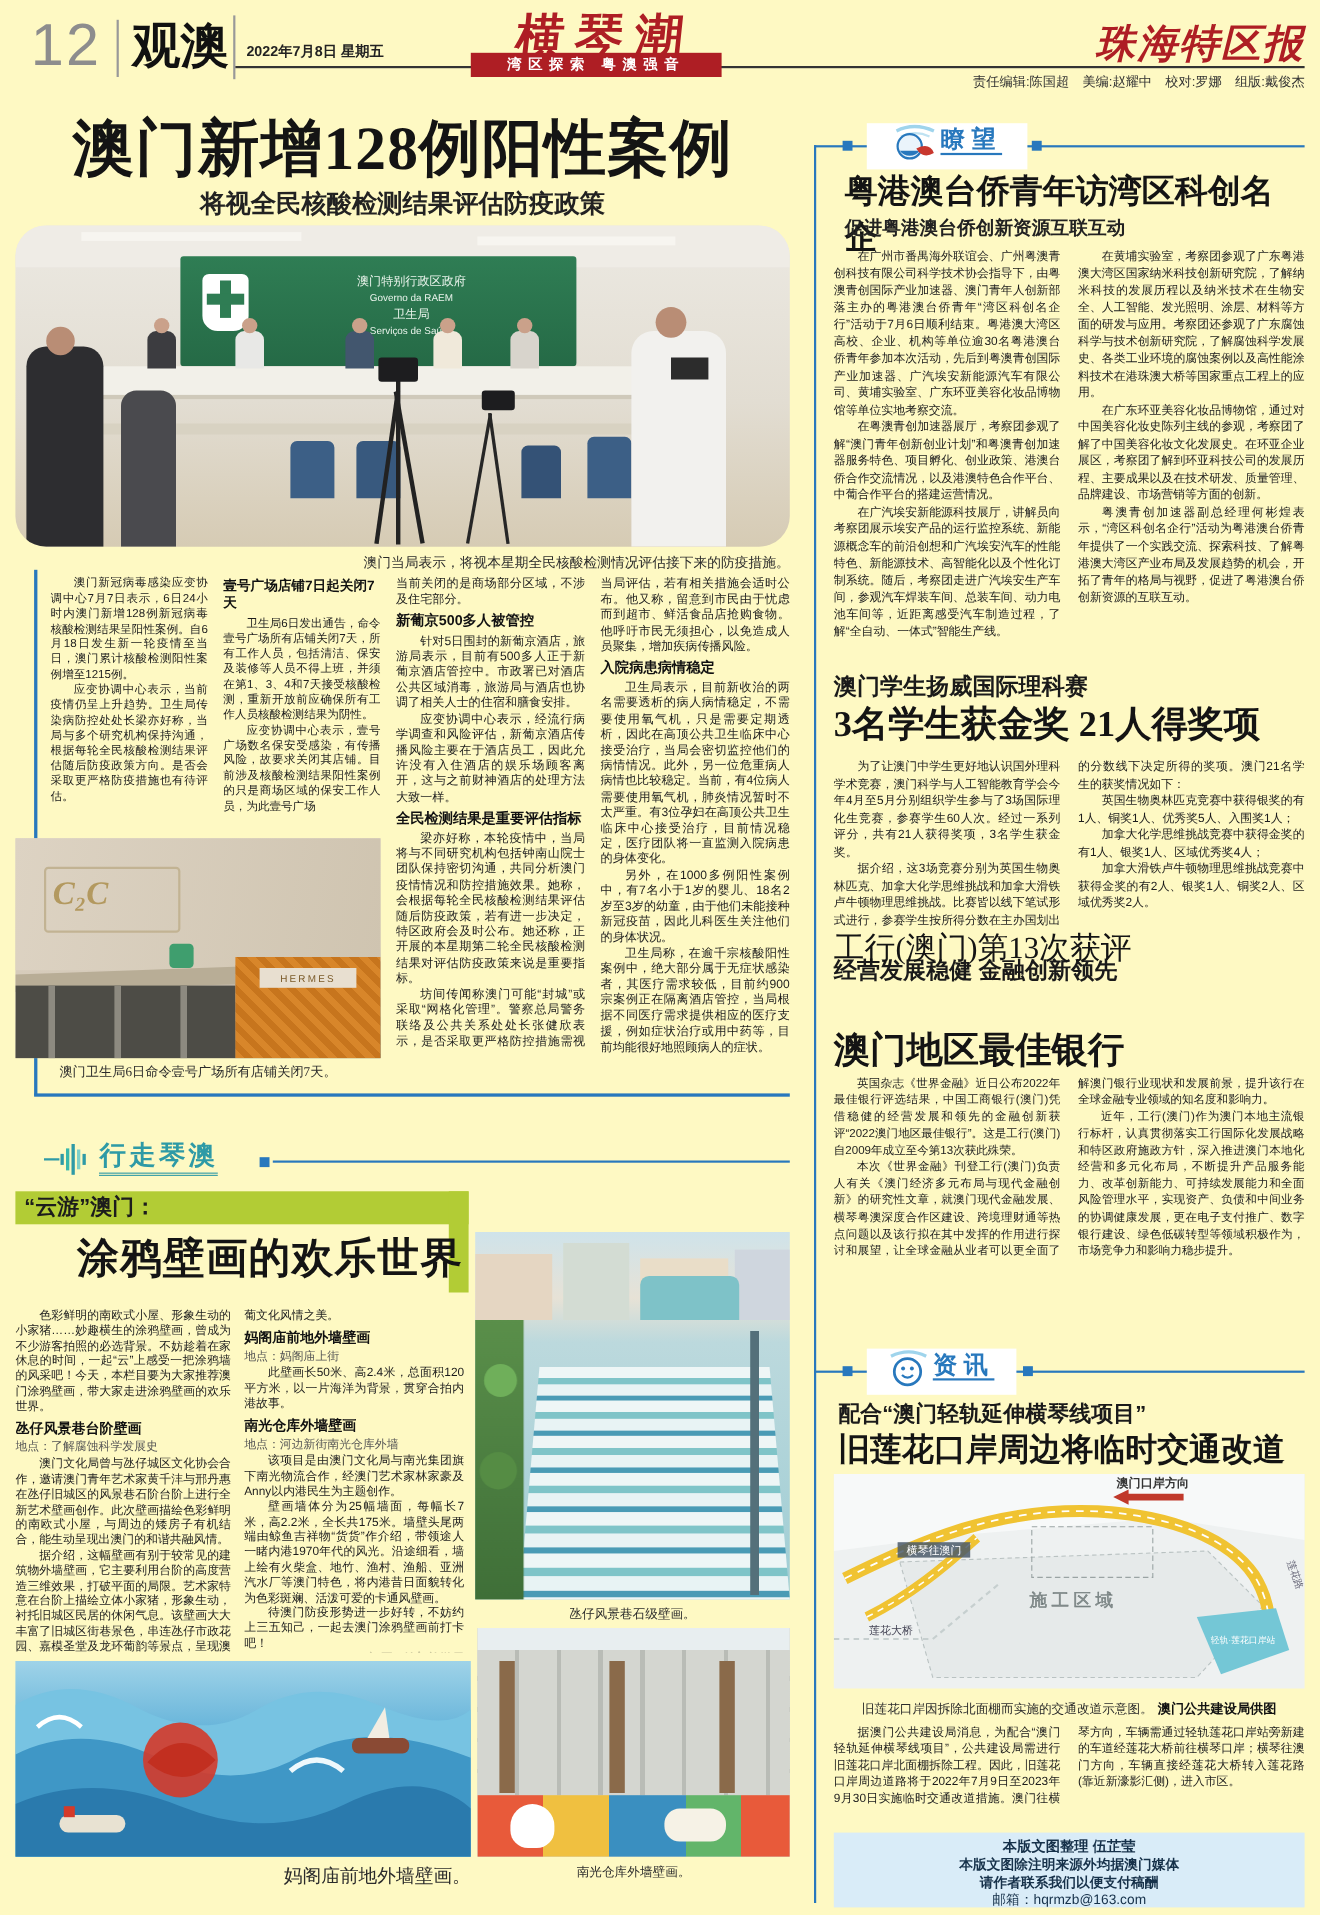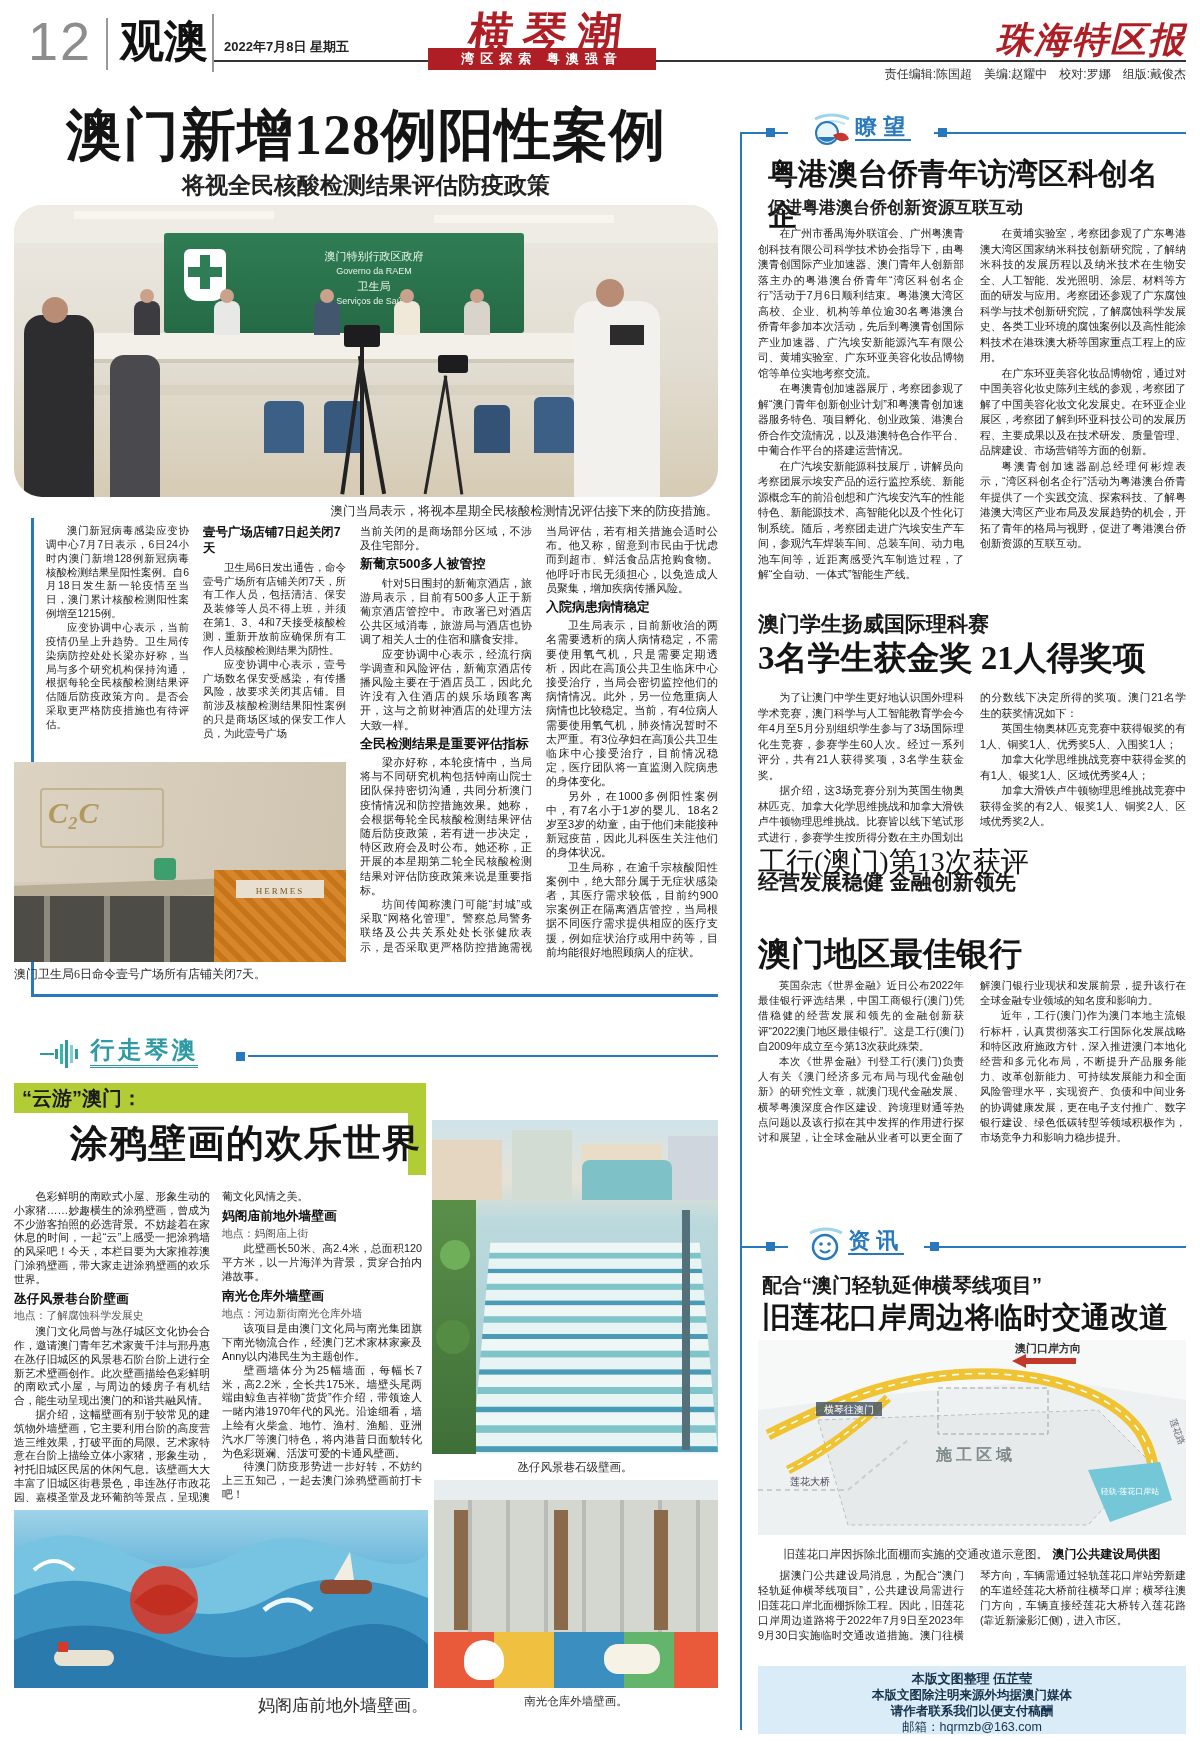--- a/index.html
+++ b/index.html
@@ -1,16 +1,16 @@
 <!DOCTYPE html>
 <html><head>
 <meta charset="utf-8">
 <style>
   html,body{margin:0;padding:0;background:#e9e9e7;}
-  #page{position:relative;width:1200px;height:1741px;background:#ffffff;margin:0 auto;overflow:hidden;
+  #page{position:relative;width:1200px;height:1741px;background:#fef9c3;margin:0 auto;overflow:hidden;
         font-family:"Liberation Sans","DejaVu Sans",sans-serif;color:#1c1c1c;}
   .abs{position:absolute;}
   .serif{font-family:"Liberation Serif","DejaVu Serif",serif;}
   .red{color:#ae1e24;}
   .blueline{background:#2878bd;}
   .art{text-align:justify;line-height:1.32;}
   .art p{margin:0;text-indent:2em;}
   .art p.noind{text-indent:0;}
   .art .subhead{font-weight:bold;text-align:left;text-indent:0;margin:5px 0 4px 0;font-size:1.18em;color:#111;}
   .art .loc{font-family:"Liberation Serif","DejaVu Serif",serif;color:#555;text-indent:0;margin:2px 0;}
@@ -109,25 +109,25 @@
     <div style="left:0;top:0;width:332px;height:120px;background:linear-gradient(100deg,#ddd3c3,#cfc4b0);"></div>
     <div style="left:26px;top:26px;width:120px;height:56px;border:2px solid #c2b393;border-radius:4px;"></div>
     <div class="serif" style="left:34px;top:34px;width:110px;color:#b3995f;font-size:30px;font-style:italic;font-weight:bold;">C₂C</div>
     <div style="left:0;top:118px;width:332px;height:16px;background:#b8ad96;transform:skewY(-2deg);"></div>
     <div style="left:0;top:134px;width:200px;height:66px;background:#4d4c46;"></div>
     <div style="left:30px;top:134px;width:6px;height:66px;background:#8d8a80;"></div>
     <div style="left:90px;top:134px;width:6px;height:66px;background:#8d8a80;"></div>
     <div style="left:150px;top:134px;width:6px;height:66px;background:#8d8a80;"></div>
     <div style="left:200px;top:108px;width:132px;height:92px;background:repeating-linear-gradient(45deg,#d8862a 0 6px,#c7751d 6px 12px);"></div>
     <div style="left:222px;top:118px;width:88px;height:18px;background:#e8dfd0;text-align:center;">
-      <span style="font-size:9px;letter-spacing:2px;color:#7a5a28;line-height:18px;font-family:Liberation Serif, serif;">HERMES</span>
+      <span style="font-size:9px;letter-spacing:2px;color:#7a5a28;line-height:18px;">HERMES</span>
     </div>
     <div style="left:140px;top:96px;width:22px;height:22px;background:#3f9e6e;border-radius:4px;"></div>
   </div>
-  <div class="abs cap" style="left:14px;top:966px;width:332px;font-size:12px;">澳门卫生局6日命令壹号广场所有店铺关闭7天。</div>
+  <div class="abs cap" style="left:14px;top:966px;width:332px;text-align:center;font-size:12px;">澳门卫生局6日命令壹号广场所有店铺关闭7天。</div>
 
   <div class="abs art" style="left:360px;top:524px;width:358px;height:438px;column-count:2;column-gap:14px;font-size:11px;line-height:14.2px;overflow:hidden;">
     <p class="noind">当前关闭的是商场部分区域，不涉及住宅部分。</p>
     <div class="subhead">新葡京500多人被管控</div>
     <p>针对5日围封的新葡京酒店，旅游局表示，目前有500多人正于新葡京酒店管控中。市政署已对酒店公共区域消毒，旅游局与酒店也协调了相关人士的住宿和膳食安排。</p>
     <p>应变协调中心表示，经流行病学调查和风险评估，新葡京酒店传播风险主要在于酒店员工，因此允许没有入住酒店的娱乐场顾客离开，这与之前财神酒店的处理方法大致一样。</p>
     <div class="subhead">全民检测结果是重要评估指标</div>
     <p>梁亦好称，本轮疫情中，当局将与不同研究机构包括钟南山院士团队保持密切沟通，共同分析澳门疫情情况和防控措施效果。她称，会根据每轮全民核酸检测结果评估随后防疫政策，若有进一步决定，特区政府会及时公布。她还称，正开展的本星期第二轮全民核酸检测结果对评估防疫政策来说是重要指标。</p>
     <p>坊间传闻称澳门可能“封城”或采取“网格化管理”。警察总局警务联络及公共关系处处长张健欣表示，是否采取更严格防控措施需视当局评估，若有相关措施会适时公布。他又称，留意到市民由于忧虑而到超市、鲜活食品店抢购食物。他呼吁市民无须担心，以免造成人员聚集，增加疾病传播风险。</p>
     <div class="subhead">入院病患病情稳定</div>

